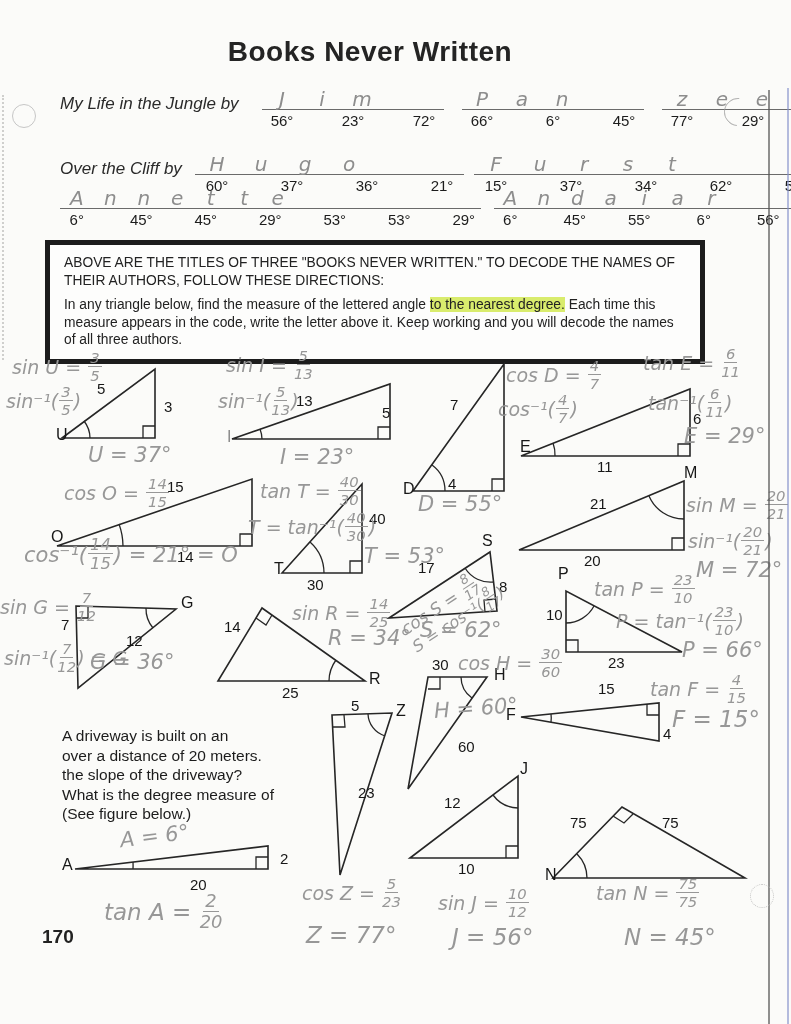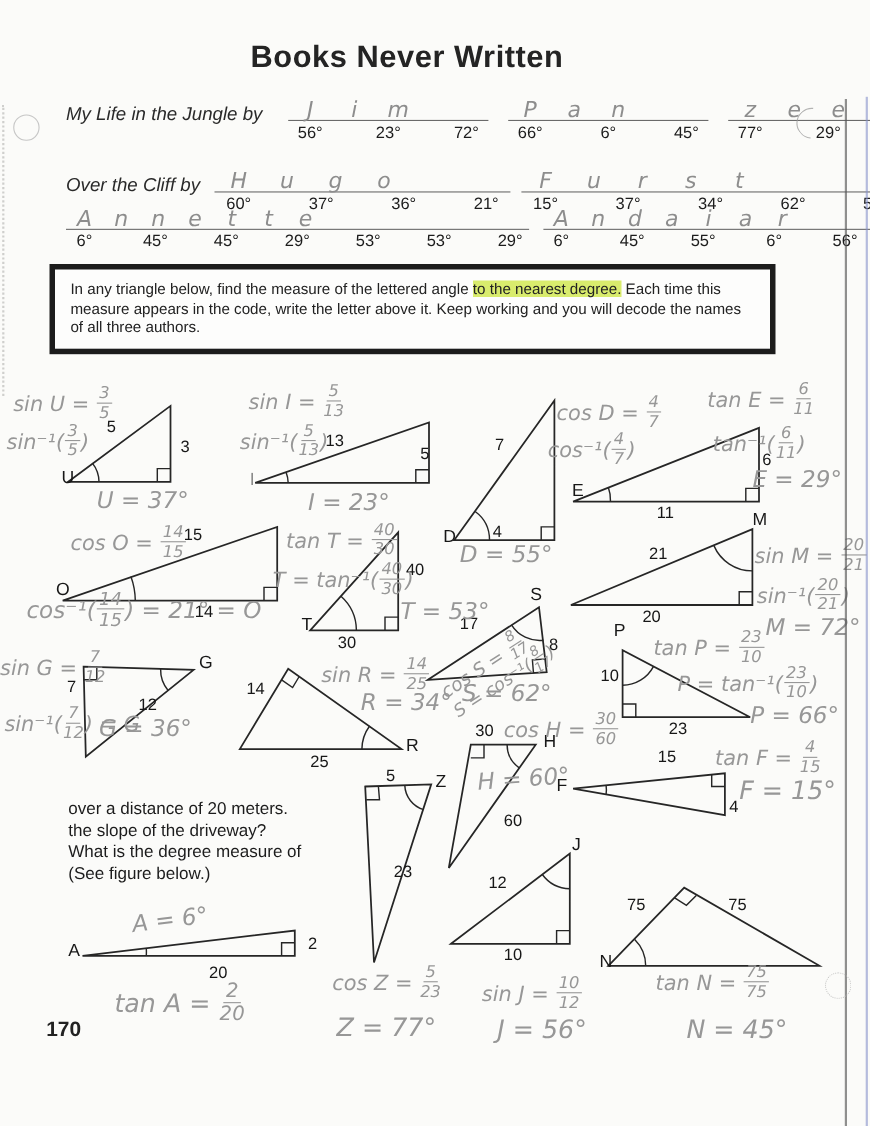--- a/index.html
+++ b/index.html
@@ -213,20 +213,21 @@
               <span class="cell">56°</span>
               <span class="cell">6°</span>
               <span class="cell">34°</span>
             </div>
             </div>
           </div>
       </div>
     </div>
 
   <div id="instr">
+    <p class="head">ABOVE ARE THE TITLES OF THREE "BOOKS NEVER WRITTEN." TO DECODE THE NAMES OF THEIR AUTHORS, FOLLOW THESE DIRECTIONS:</p>
     <p><span>In any triangle below, find the measure of the lettered angle </span><span class="hl">to the nearest degree.</span><span> Each time this measure appears in the code, write the letter above it. Keep working and you will decode the names of all three authors.</span></p>
   </div>
 
   <svg class="art" width="791" height="1024" viewBox="0 0 791 1024">
     <g>
       <polygon points="62,438 155,369 155,438"></polygon>
         <polyline class="sq" points="143,438 143,426 155,426"></polyline>
       <path class="arc" d="M84,421 A28,28 0 0 1 90,438"></path>
     </g>
     <g>
@@ -484,20 +485,21 @@
       </span></span>
   <span class="hw hw-lg" style="left:452px;top:926px">J = 56°</span>
   <span class="hw" style="left:596px;top:878px">tan N = <span class="frac">
         <span class="num">75</span>
         <span class="den">75</span>
       </span></span>
   <span class="hw hw-lg" style="left:624px;top:926px">N = 45°</span>
 
   <div id="problem">
 
+  <div>A driveway is built on an</div>
       <div>over a distance of 20 meters.</div>
       <div>the slope of the driveway?</div>
       <div>What is the degree measure of</div>
       <div>(See figure below.)</div>
     </div>
 
   <div id="page-num">170</div>
 
   <div class="scanline-gray"></div>
   <div class="scanline-blue"></div>

